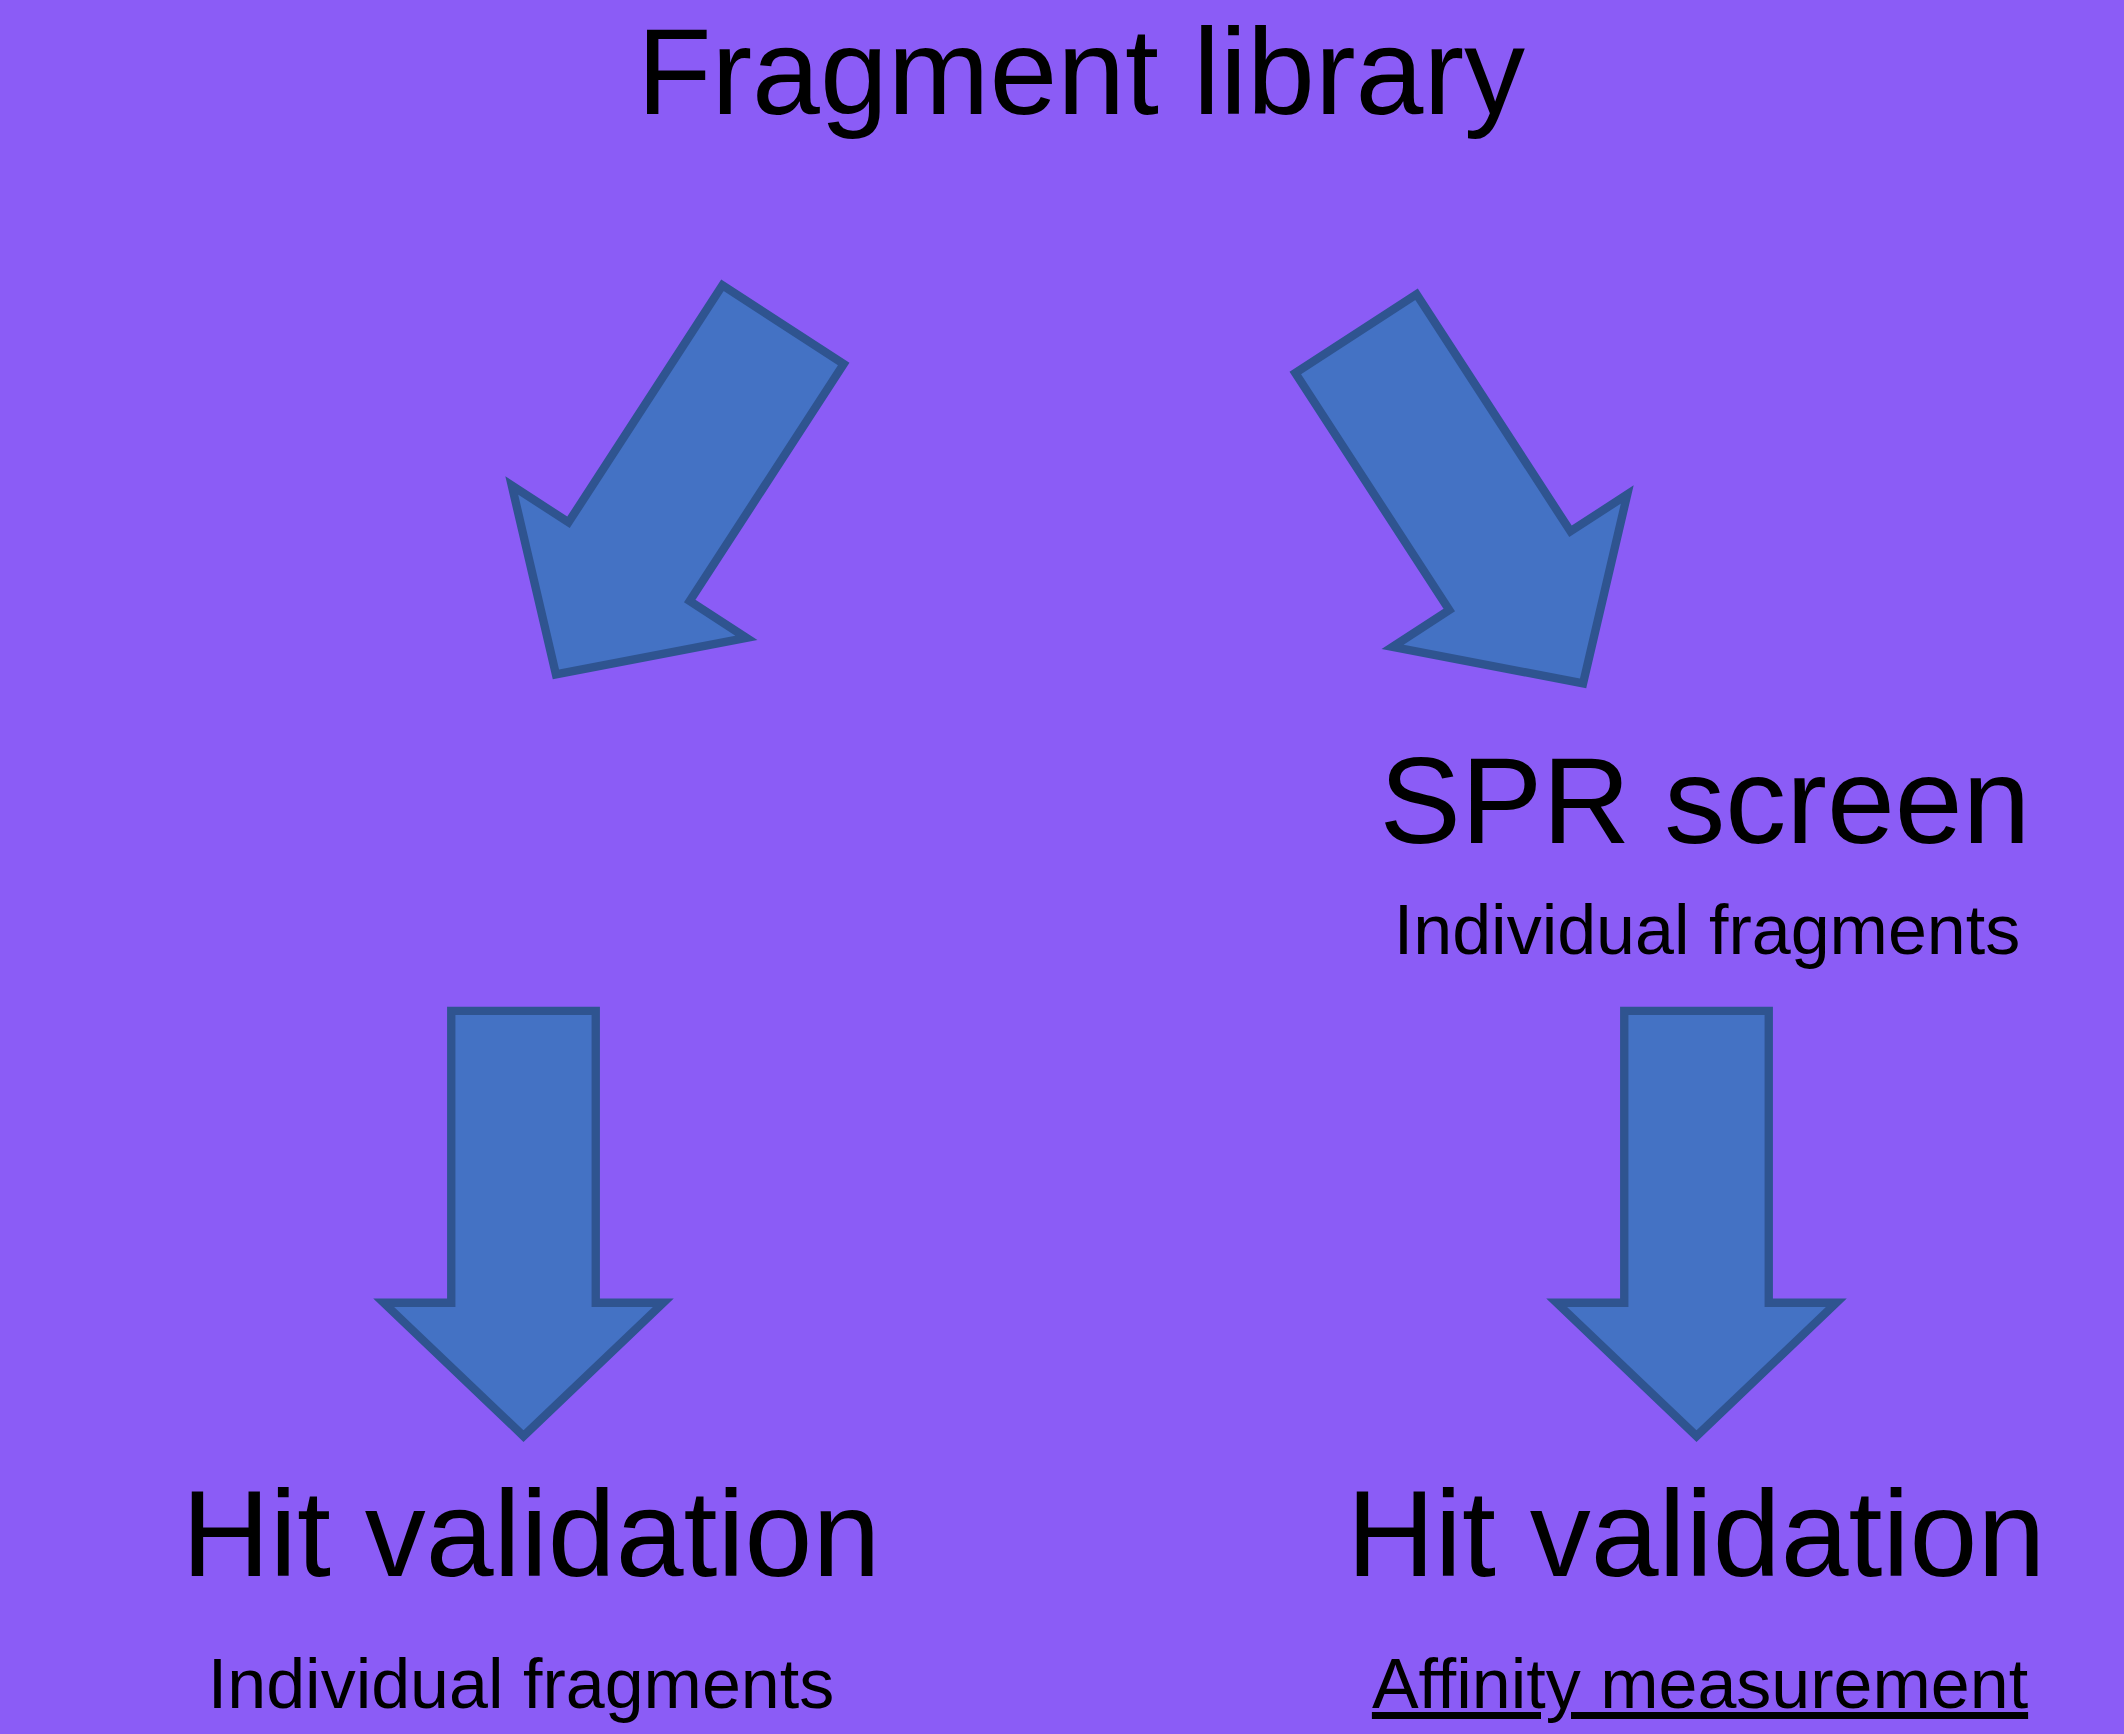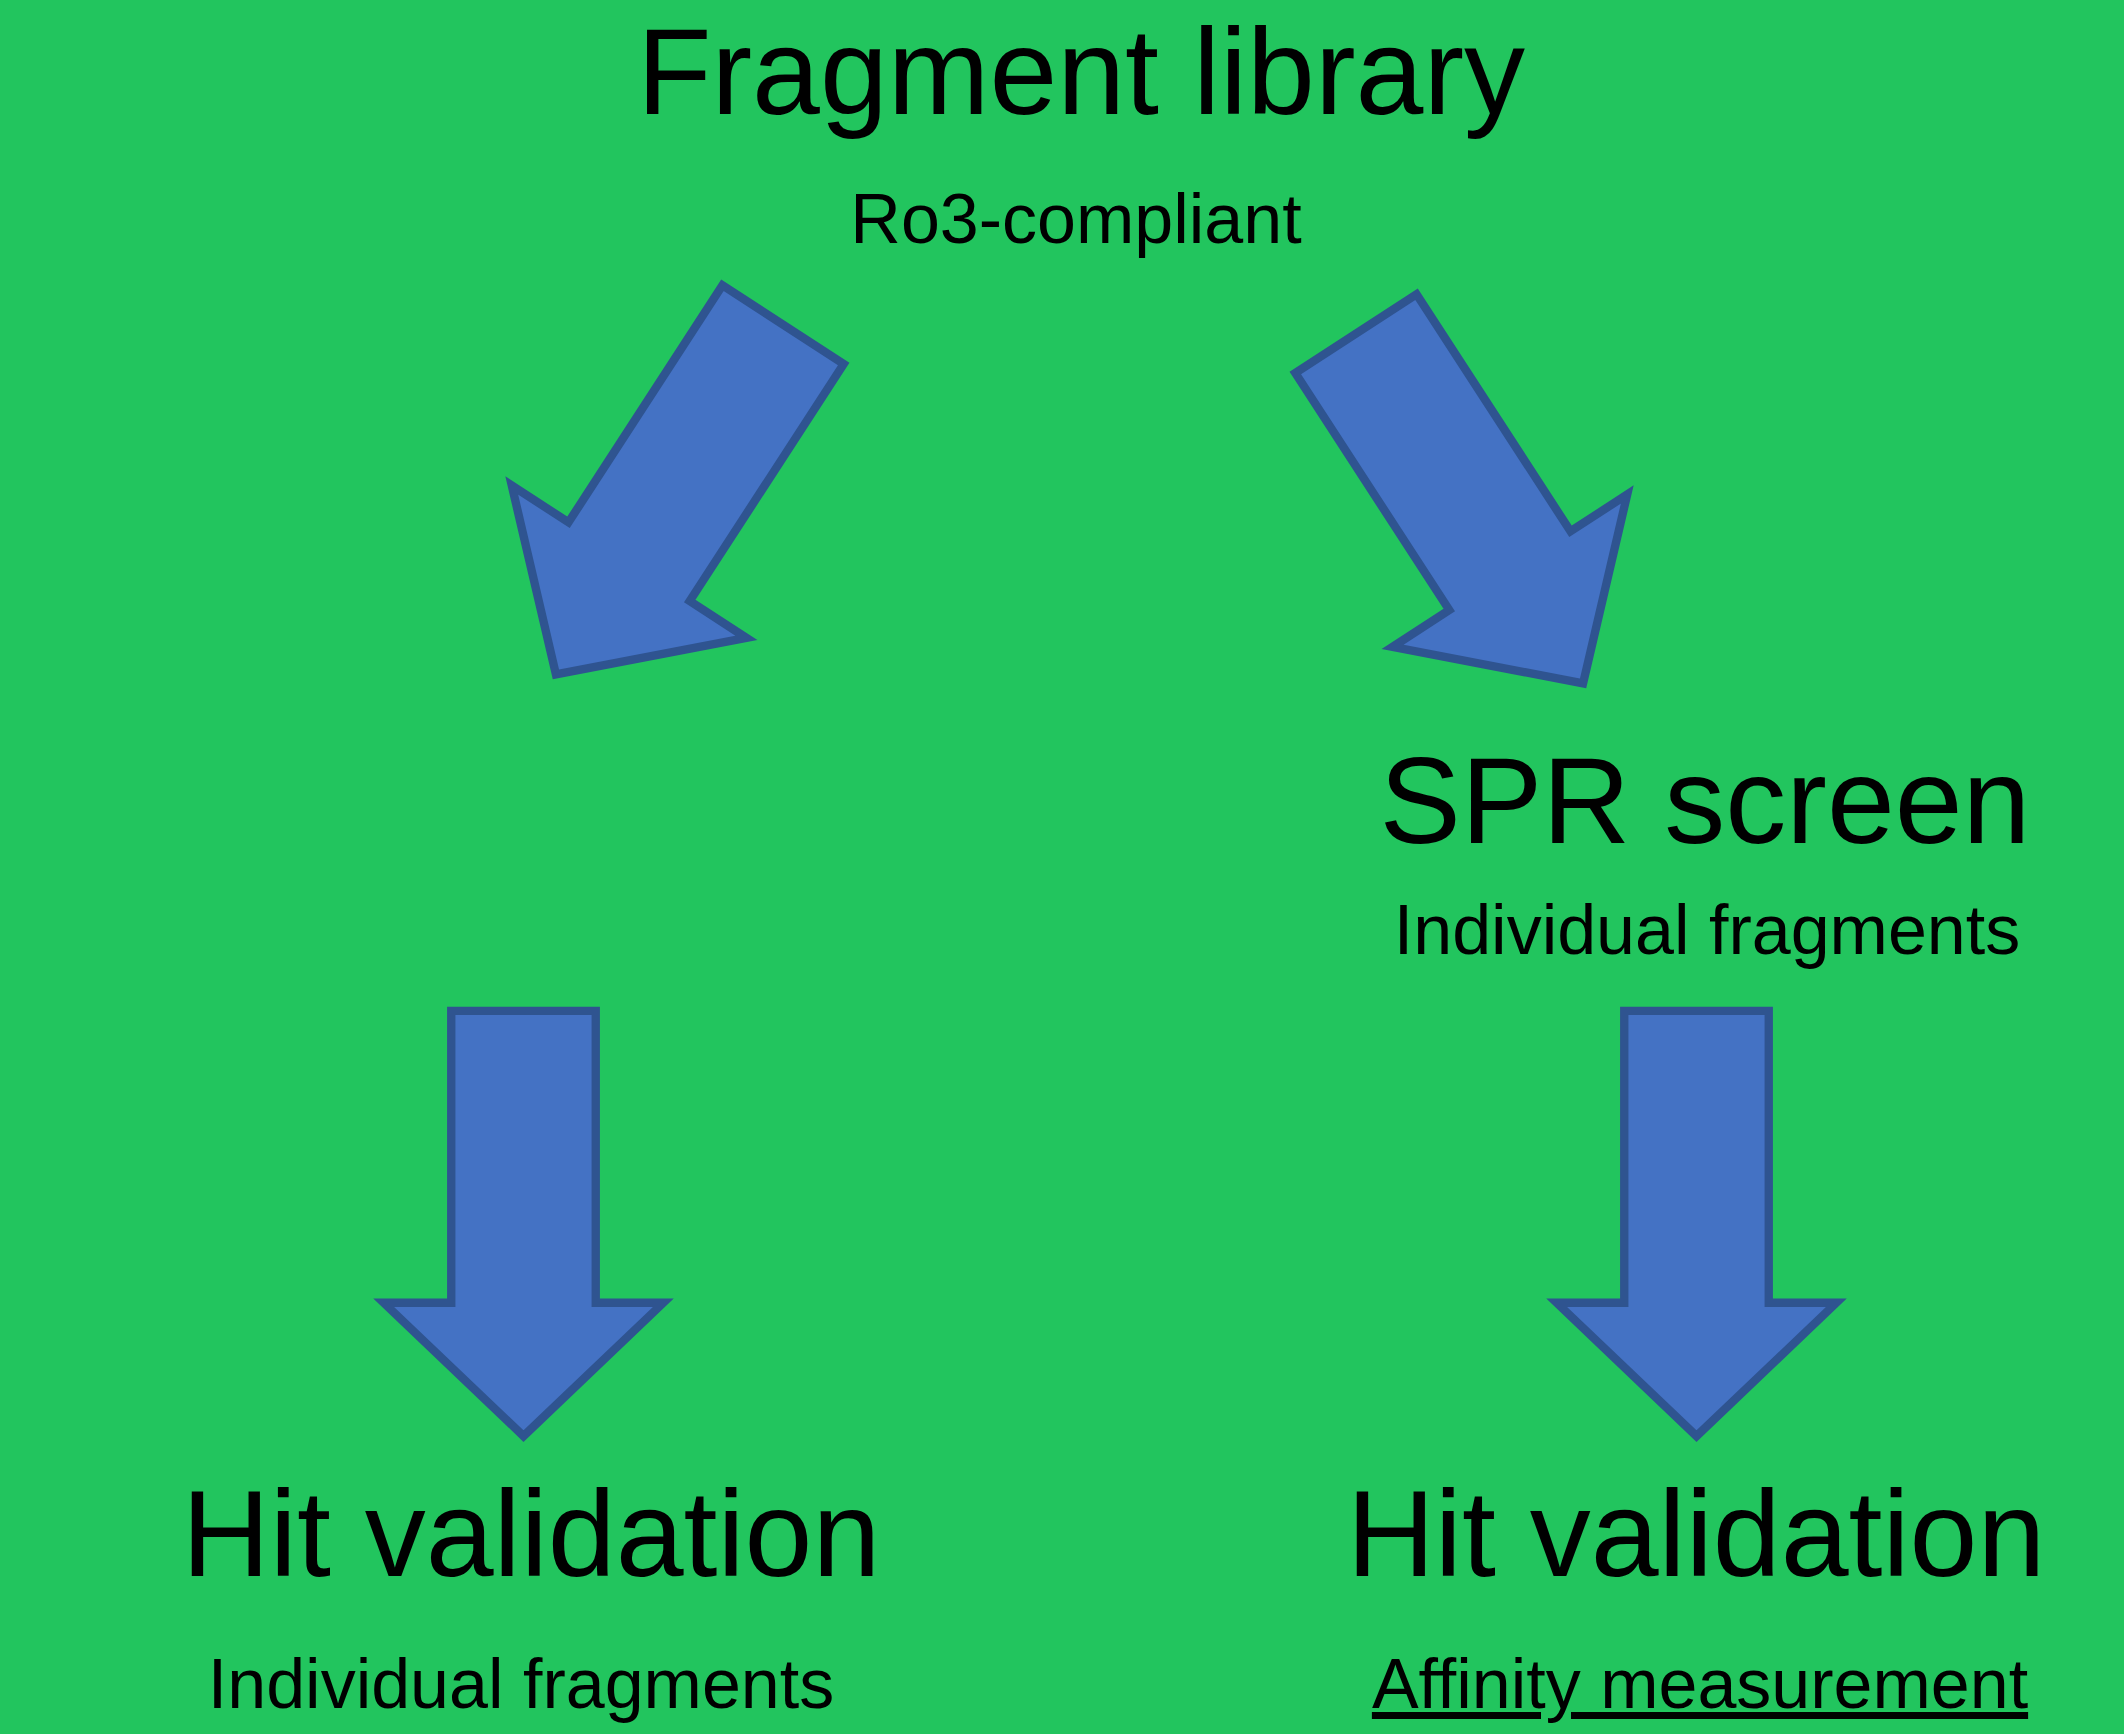--- a/index.html
+++ b/index.html
@@ -25,24 +25,23 @@
   }
   .title-xl   { font-size: 122px; }
   .subtitle   { font-size: 70px; }
   .arrow-svg  { position: absolute; overflow: visible; }
   .rot-left   { transform: rotate(33deg); }
   .rot-right  { transform: rotate(-33deg); }
 </style>
 </head>
 <body>
 
-<div id="canvas" style="background: #22c55e;">
+<div id="canvas" style="background: #8b5cf6;">
 
   <div class="txt title-xl" style="left:1081px; top:11px;">Fragment library</div>
-  <div class="txt subtitle" style="left:1076px; top:184px;">Ro3-compliant</div>
 
   <svg class="arrow-svg rot-left" style="left:410px; top:240px;" width="519" height="519" viewBox="0 0 560 560">
     <polygon class="flow-arrow" points="202,55 358,55 358,360 431,360 280,505 129,360 202,360" fill="#4472C4" stroke="#2F5490" stroke-width="9"></polygon>
   </svg>
 
   <svg class="arrow-svg rot-right" style="left:1210px; top:249px;" width="519" height="519" viewBox="0 0 560 560">
     <polygon class="flow-arrow" points="202,55 358,55 358,360 431,360 280,505 129,360 202,360" fill="#4472C4" stroke="#2F5490" stroke-width="9"></polygon>
   </svg>
 
 

